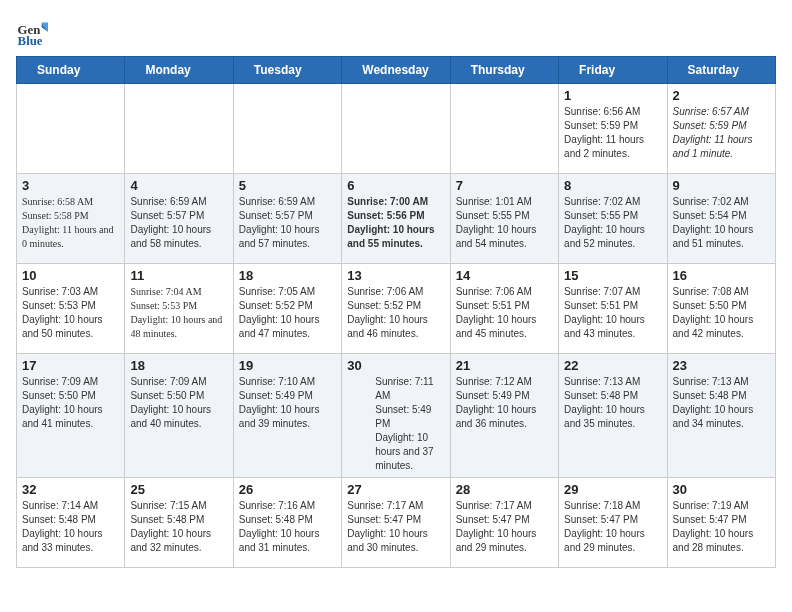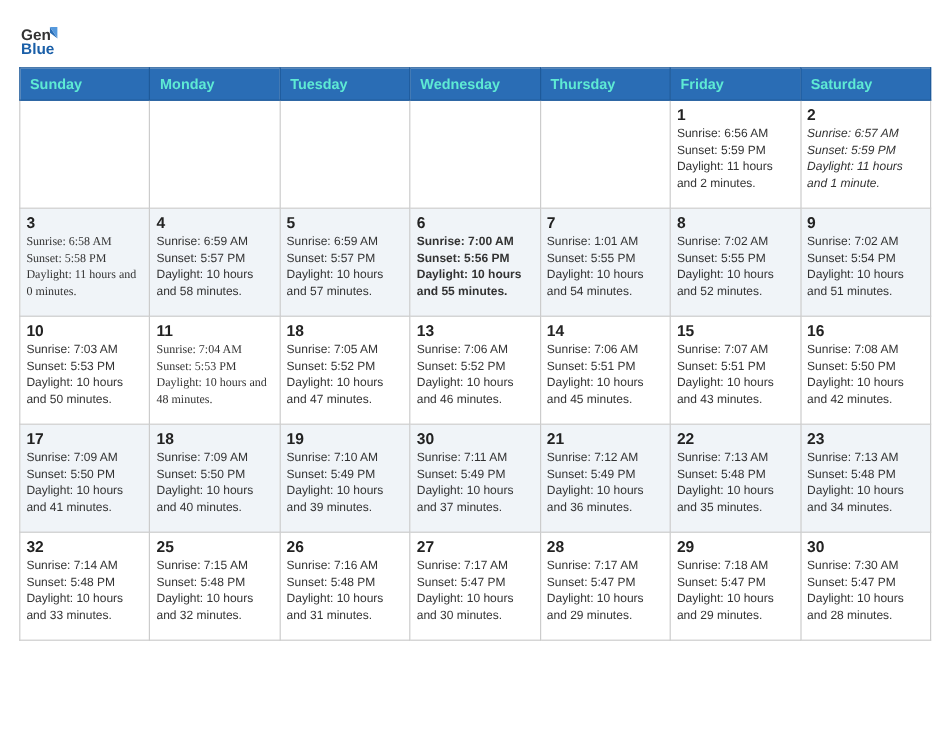--- a/index.html
+++ b/index.html
@@ -13,20 +13,21 @@
     .header {
       display: flex;
       align-items: flex-start;
       justify-content: space-between;
       margin-bottom: 8px;
     }
     .logo {
       display: flex;
       align-items: flex-start;
       gap: 4px;
+      font-family: Liberation Serif, serif;
     }
     .logo-text {
       font-size: 18px;
       font-weight: bold;
       color: #333;
       line-height: 1.1;
     }
     .logo-text span {
       color: #1a5fa8;
     }
@@ -47,24 +48,24 @@
       font-size: 18px;
       color: #555;
     }
     table {
       width: 100%;
       border-collapse: collapse;
       table-layout: fixed;
     }
     thead th {
       background-color: #2a6db5;
-      color: #5eead4;
+      color: #ffffff;
       font-size: 12px;
       font-weight: bold;
-      padding: 6px 8px;
+      padding: 6px 20px;
       text-align: left;
       border: 1px solid #1e5a9a;
     }
     tbody td {
       vertical-align: top;
       padding: 4px 5px;
       font-size: 10px;
       color: #333;
       border: 1px solid #ccc;
       height: 90px;
@@ -249,21 +250,21 @@
 Daylight: 10 hours and 40 minutes.</div>
         </td>
         <td>
           <span class="day-num">19</span>
           <div class="day-info" style="white-space: pre-line;">Sunrise: 7:10 AM
 Sunset: 5:49 PM
 Daylight: 10 hours and 39 minutes.</div>
         </td>
         <td>
           <span class="day-num">30</span>
-          <div class="day-info" style="white-space: pre-line;">Sunrise: 7:11 AM
+          <div class="day-info" style="white-space: pre-line; margin-left: 28px;">Sunrise: 7:11 AM
 Sunset: 5:49 PM
 Daylight: 10 hours and 37 minutes.</div>
         </td>
         <td>
           <span class="day-num">21</span>
           <div class="day-info" style="white-space: pre-line;">Sunrise: 7:12 AM
 Sunset: 5:49 PM
 Daylight: 10 hours and 36 minutes.</div>
         </td>
         <td>
@@ -311,19 +312,19 @@
 Daylight: 10 hours and 29 minutes.</div>
         </td>
         <td>
           <span class="day-num">29</span>
           <div class="day-info" style="white-space: pre-line;">Sunrise: 7:18 AM
 Sunset: 5:47 PM
 Daylight: 10 hours and 29 minutes.</div>
         </td>
         <td>
           <span class="day-num">30</span>
-          <div class="day-info" style="white-space: pre-line;">Sunrise: 7:30 AM
+          <div class="day-info" style="white-space: pre-line;">Sunrise: 7:19 AM
 Sunset: 5:47 PM
 Daylight: 10 hours and 28 minutes.</div>
         </td>
       </tr>
     </tbody>
 </table>
 
 </body></html>

